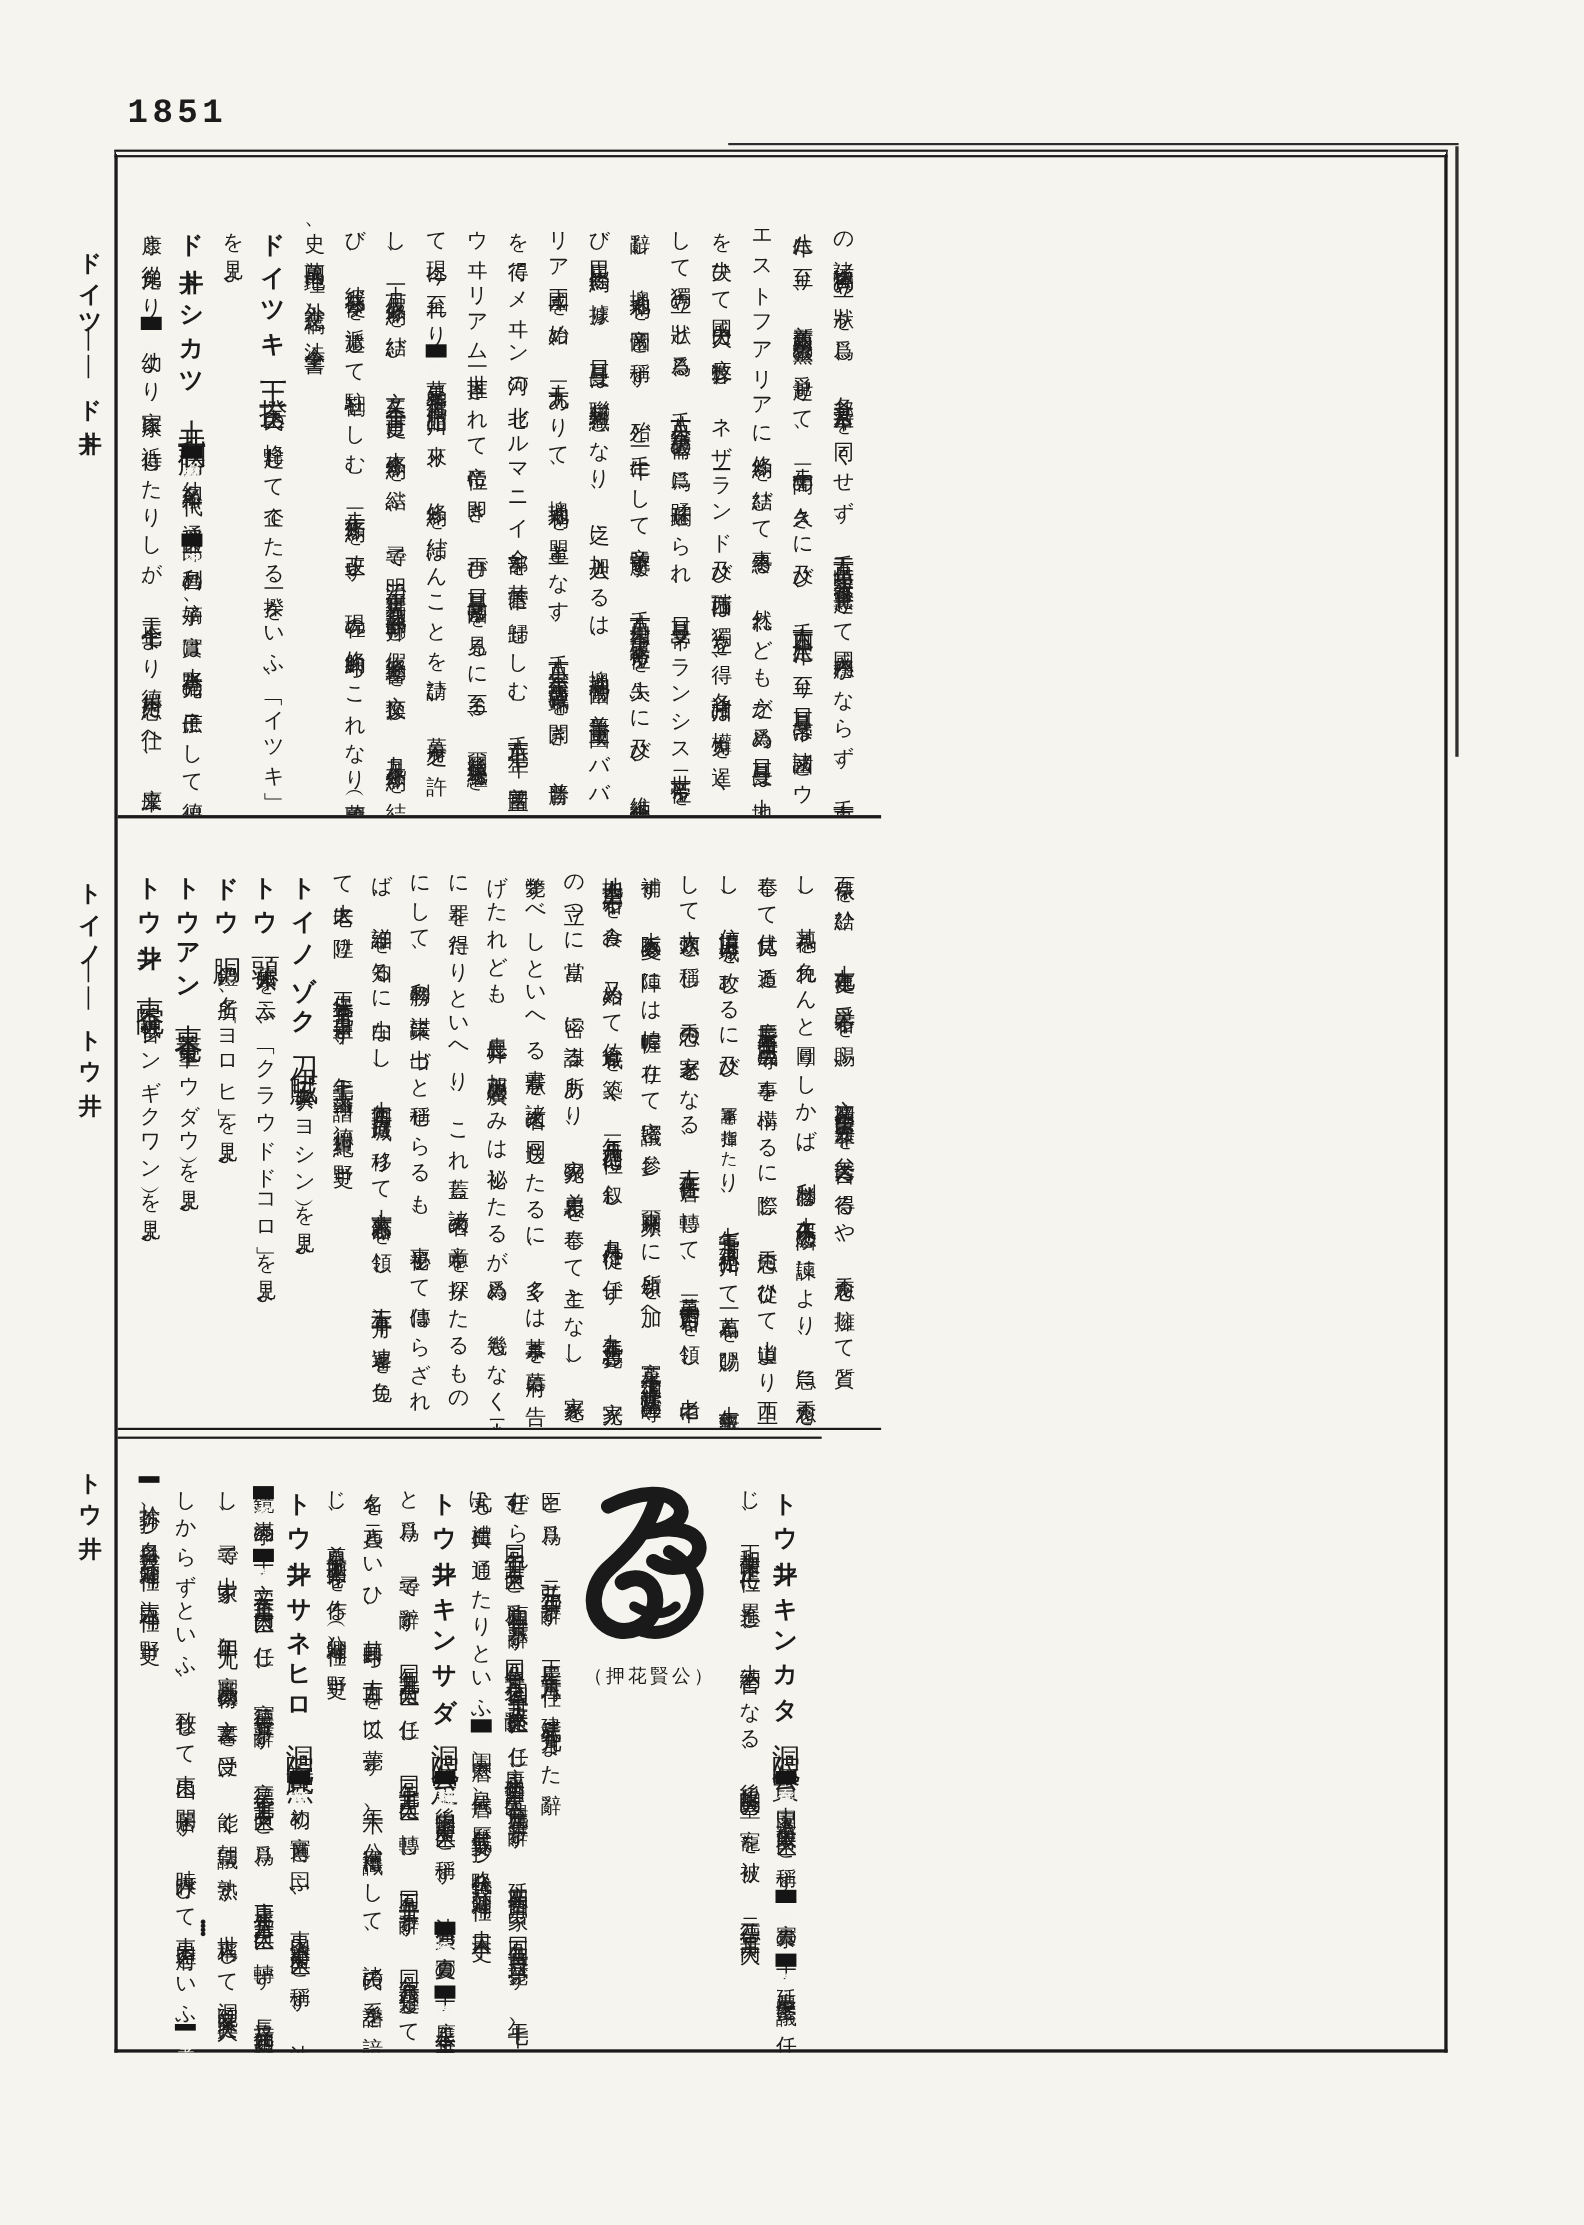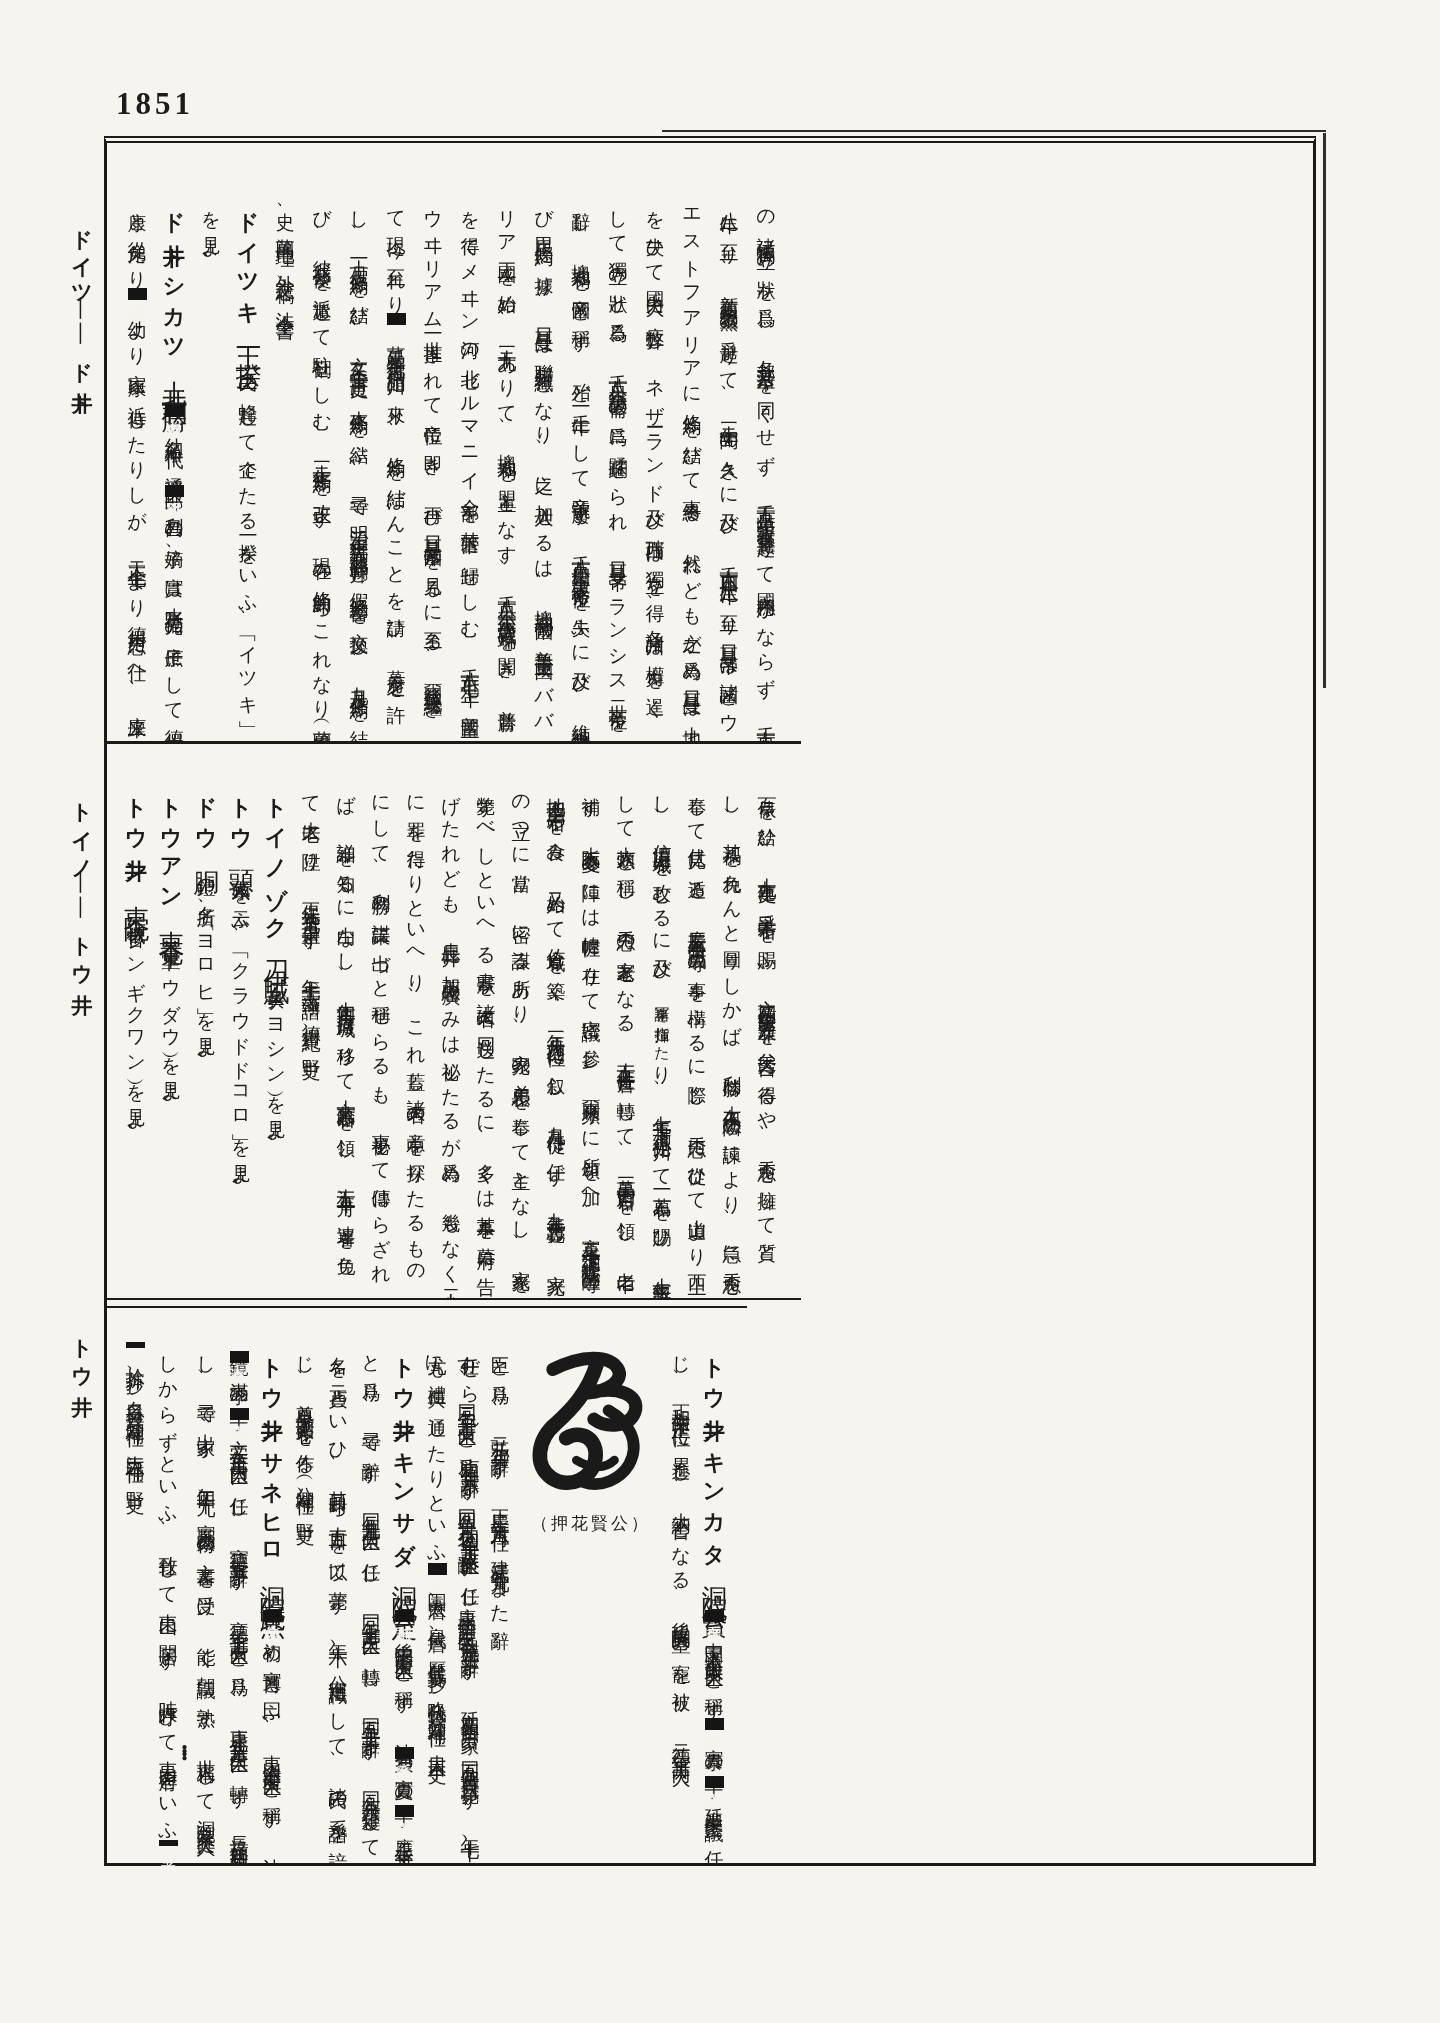--- a/index.html
+++ b/index.html
@@ -5,21 +5,21 @@
   html,body{margin:0;padding:0;}
   body{
     width:1440px;height:2023px;position:relative;
     background:#f5f4ee;
     font-family:"Liberation Serif","DejaVu Serif",serif;
     color:#1c1c1c;
     overflow:hidden;
   }
   .page-number{
     position:absolute;left:116px;top:86px;
-    font-family:Liberation Serif, serif;
+    font-family:Liberation Mono, monospace;
     font-weight:700;font-size:31px;letter-spacing:4px;text-align:center;
   }
   .margin-label{
     position:absolute;left:68px;
     writing-mode:vertical-rl;
     font-weight:700;font-size:21px;letter-spacing:4px;
     font-family:"Liberation Serif","DejaVu Serif",serif;
   }
   .ml-0{top:214px;}
   .ml-1{top:788px;}

